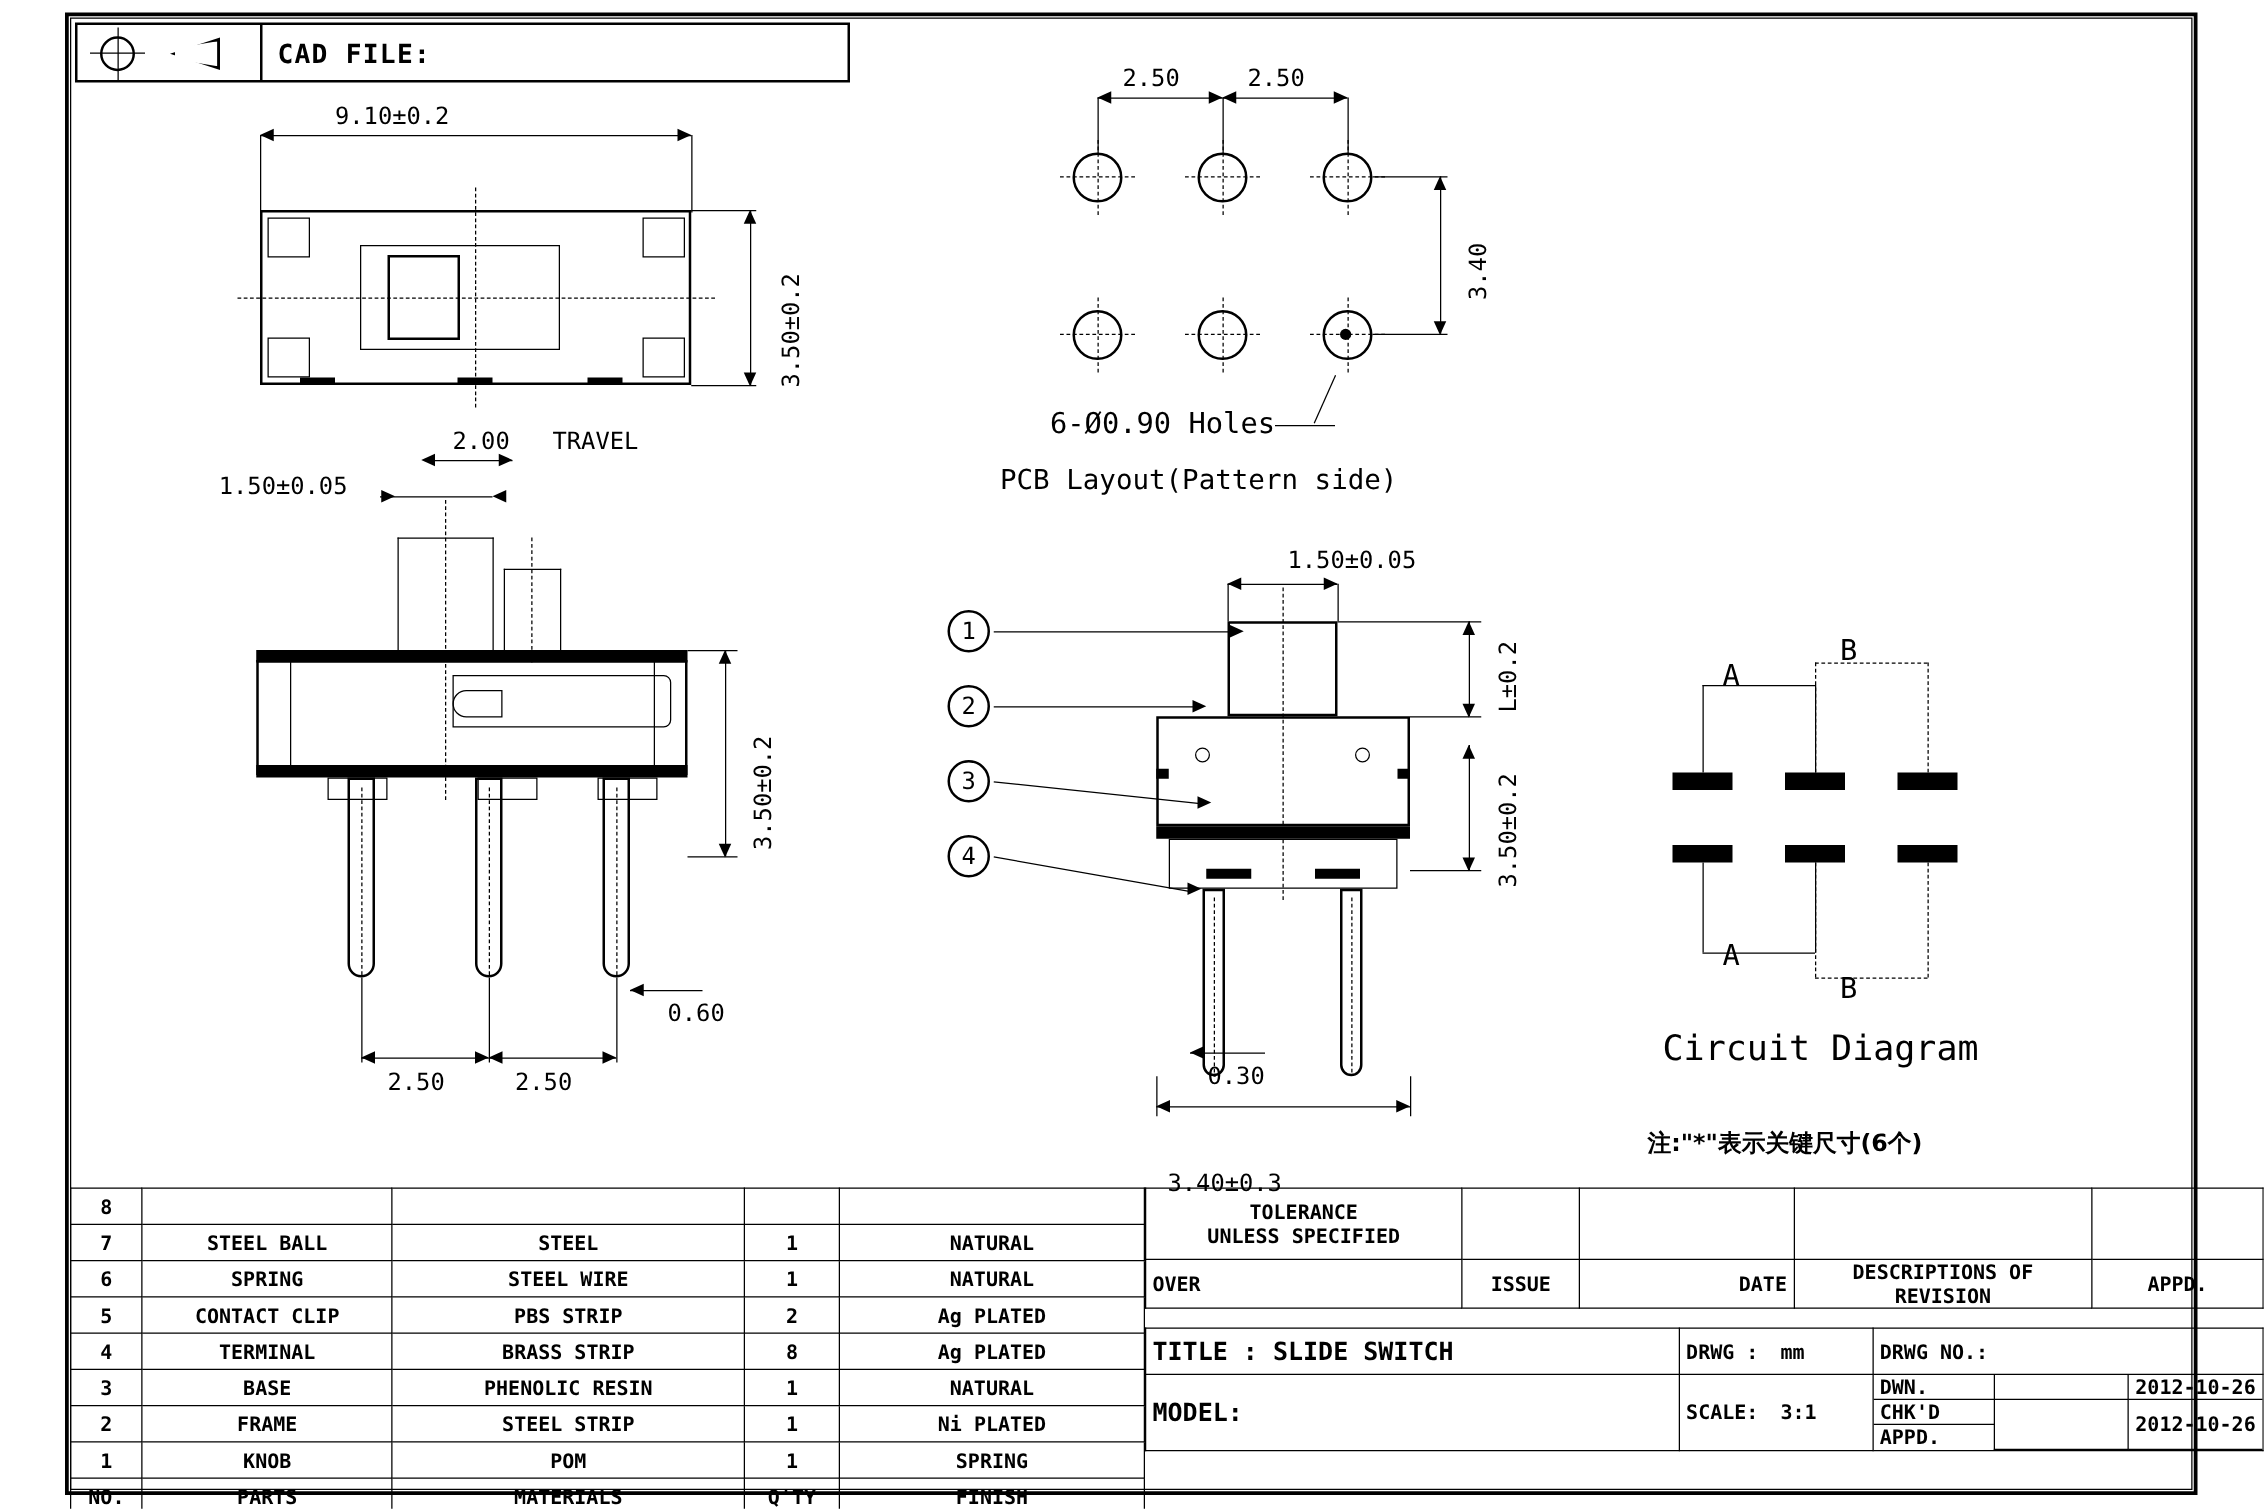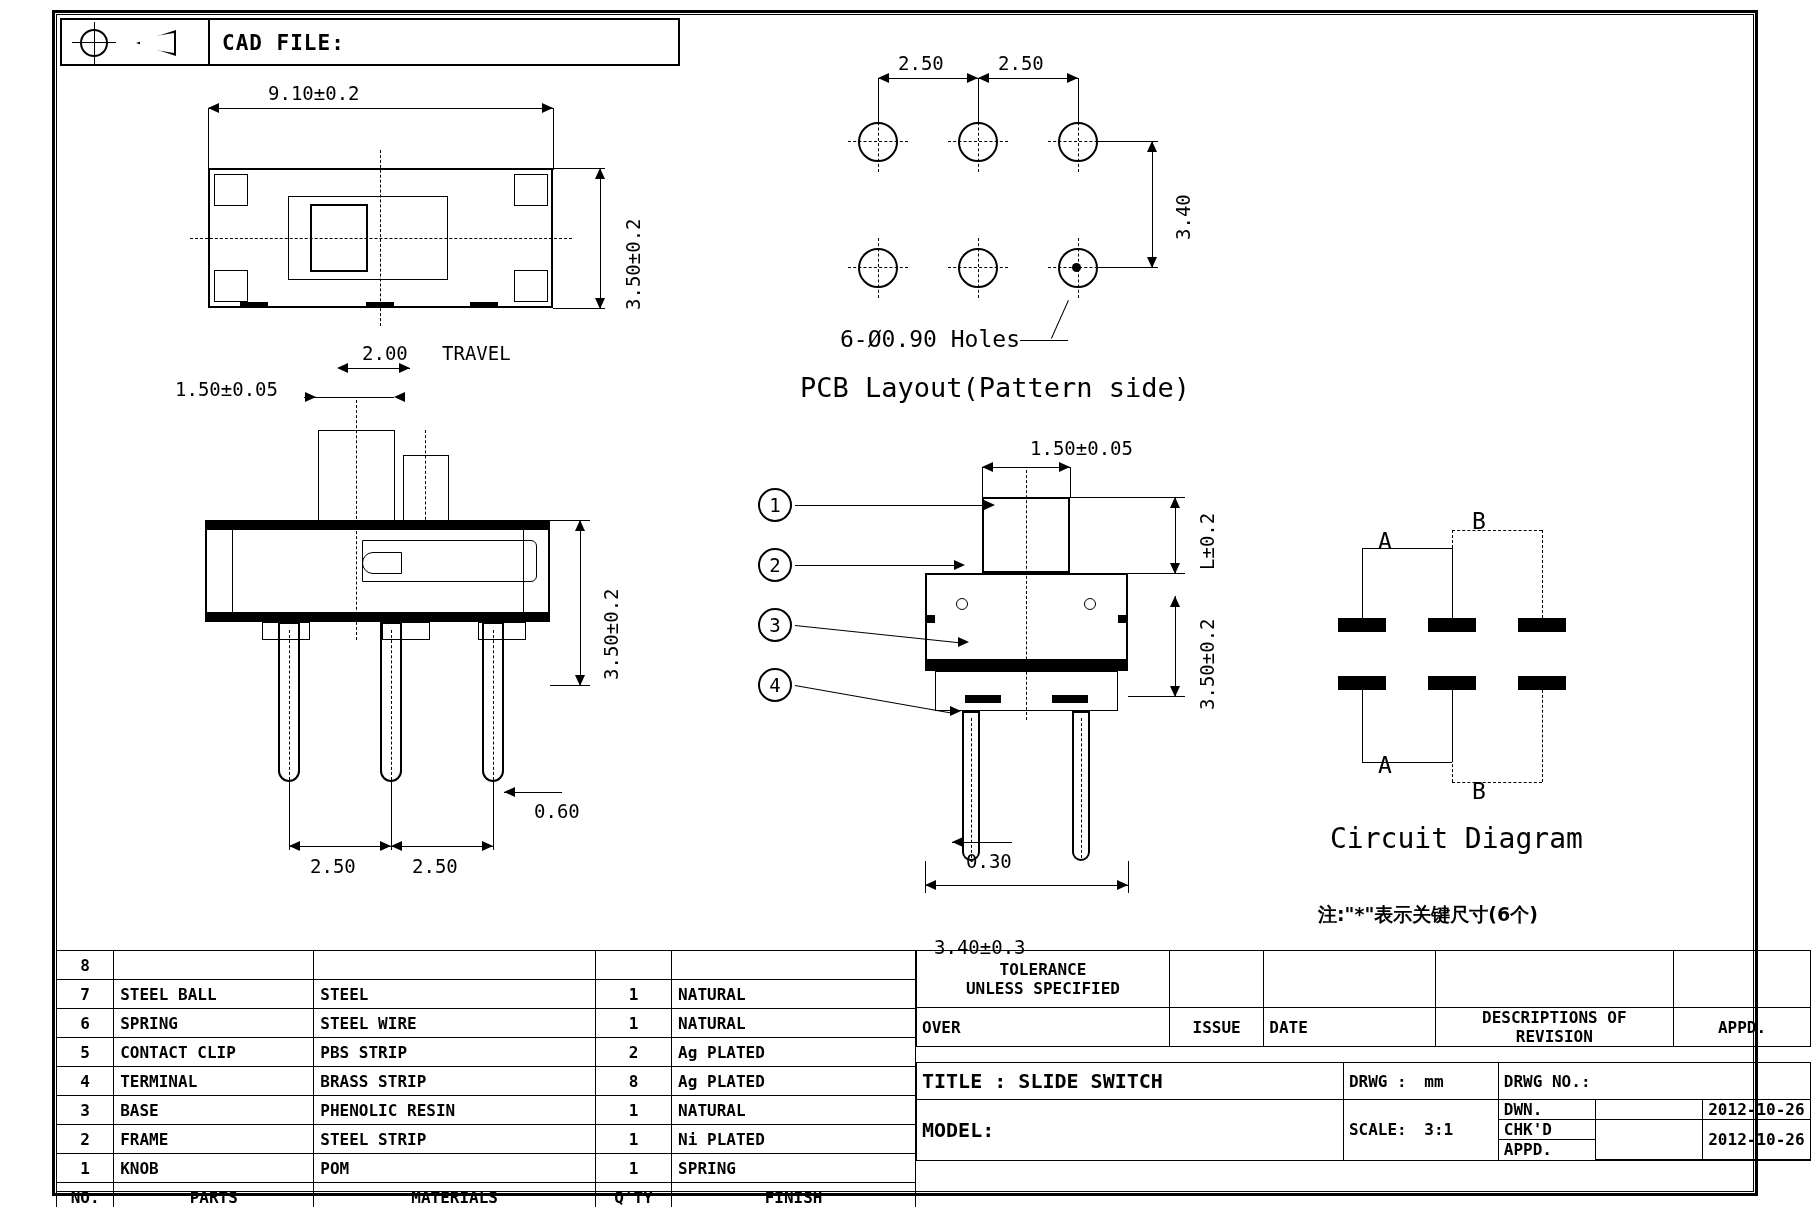--- a/index.html
+++ b/index.html
@@ -47,21 +47,21 @@
     font-family:"DejaVu Sans Mono", monospace;font-size:19px;text-align:center;line-height:31px;box-sizing:border-box;}
   
   .arw{position:absolute;width:0;height:0;}
   .arw-l{border-top:5px solid transparent;border-bottom:5px solid transparent;border-right:11px solid #000;}
   .arw-r{border-top:5px solid transparent;border-bottom:5px solid transparent;border-left:11px solid #000;}
   .arw-u{border-left:5px solid transparent;border-right:5px solid transparent;border-bottom:11px solid #000;}
   .arw-d{border-left:5px solid transparent;border-right:5px solid transparent;border-top:11px solid #000;}
   
   #bom{position:absolute;left:56px;top:950px;width:860px;height:240px;border-collapse:collapse;
        font-family:"DejaVu Sans Mono", monospace;}
-  #bom td{border:1px solid #000;font-size:16px;font-weight:bold;padding:0 6px;height:28px;}
+  #bom td{border:1px solid #000;font-size:16px;font-weight:bold;padding:0 6px;height:28px;text-align:center;}
   #bom td.c{text-align:center;}
   .tbl{position:absolute;border-collapse:collapse;font-family:"DejaVu Sans Mono", monospace;}
   .tbl td{border:1px solid #000;font-size:16px;font-weight:bold;padding:0 5px;}
   .cn{font-family:"DejaVu Sans", sans-serif;}
 </style>
 </head>
 <body>
 
 <div id="sheet">
 
@@ -146,21 +146,21 @@
   <div class="arw arw-u" style="left:1147px;top:141px;"></div>
   <div class="arw arw-d" style="left:1147px;top:257px;"></div>
   <div class="ln hln" style="left:1098px;top:141px;width:60px;"></div>
   <div class="ln hln" style="left:1098px;top:267px;width:60px;"></div>
   <div class="lbl vert" style="left:1172px;top:240px;transform:rotate(-90deg);">3.40</div>
 
   <div class="ln hln" style="left:1020px;top:340px;width:48px;"></div>
   <div class="ln" style="left:1068px;top:300px;width:1px;height:42px;transform:rotate(24deg);transform-origin:top left;"></div>
   <div class="dot" style="left:1072px;top:263px;width:9px;height:9px;"></div>
   <div class="lbl big" style="left:840px;top:326px;">6-Ø0.90 Holes</div>
-  <div class="lbl" style="left:800px;top:372px;font-size:27px;">PCB Layout(Pattern side)</div>
+  <div class="lbl" style="left:800px;top:372px;font-size:22px;">PCB Layout(Pattern side)</div>
 
   <div class="ln hln" style="left:316px;top:397px;width:78px;"></div>
   <div class="arw arw-r" style="left:305px;top:392px;"></div>
   <div class="arw arw-l" style="left:394px;top:392px;"></div>
   <div class="lbl" style="left:175px;top:378px;">1.50±0.05</div>
   <div class="ln hln" style="left:304px;top:397px;width:12px;"></div>
 
   <div class="ln hln" style="left:348px;top:368px;width:62px;"></div>
   <div class="arw arw-l" style="left:337px;top:363px;"></div>
   <div class="arw arw-r" style="left:399px;top:363px;"></div>
@@ -388,21 +388,21 @@
           <div>UNLESS  SPECIFIED</div>
         </td>
         <td style="width:88px;height:56px;"></td>
         <td style="width:176px;height:56px;"></td>
         <td style="width:242px;height:56px;"></td>
         <td style="width:136px;height:56px;"></td>
       </tr>
       <tr>
         <td style="height:28px;">OVER</td>
         <td style="text-align:center;">ISSUE</td>
-        <td style="text-align:left;">DATE</td>
+        <td style="text-align:right;">DATE</td>
         <td style="text-align:center;">DESCRIPTIONS OF REVISION</td>
         <td style="text-align:center;">APPD.</td>
       </tr>
     </tbody>
   </table>
 
   <table class="tbl" style="left:916px;top:1062px;">
     <tbody>
       <tr>
         <td style="width:440px;height:36px;font-size:20px;">

